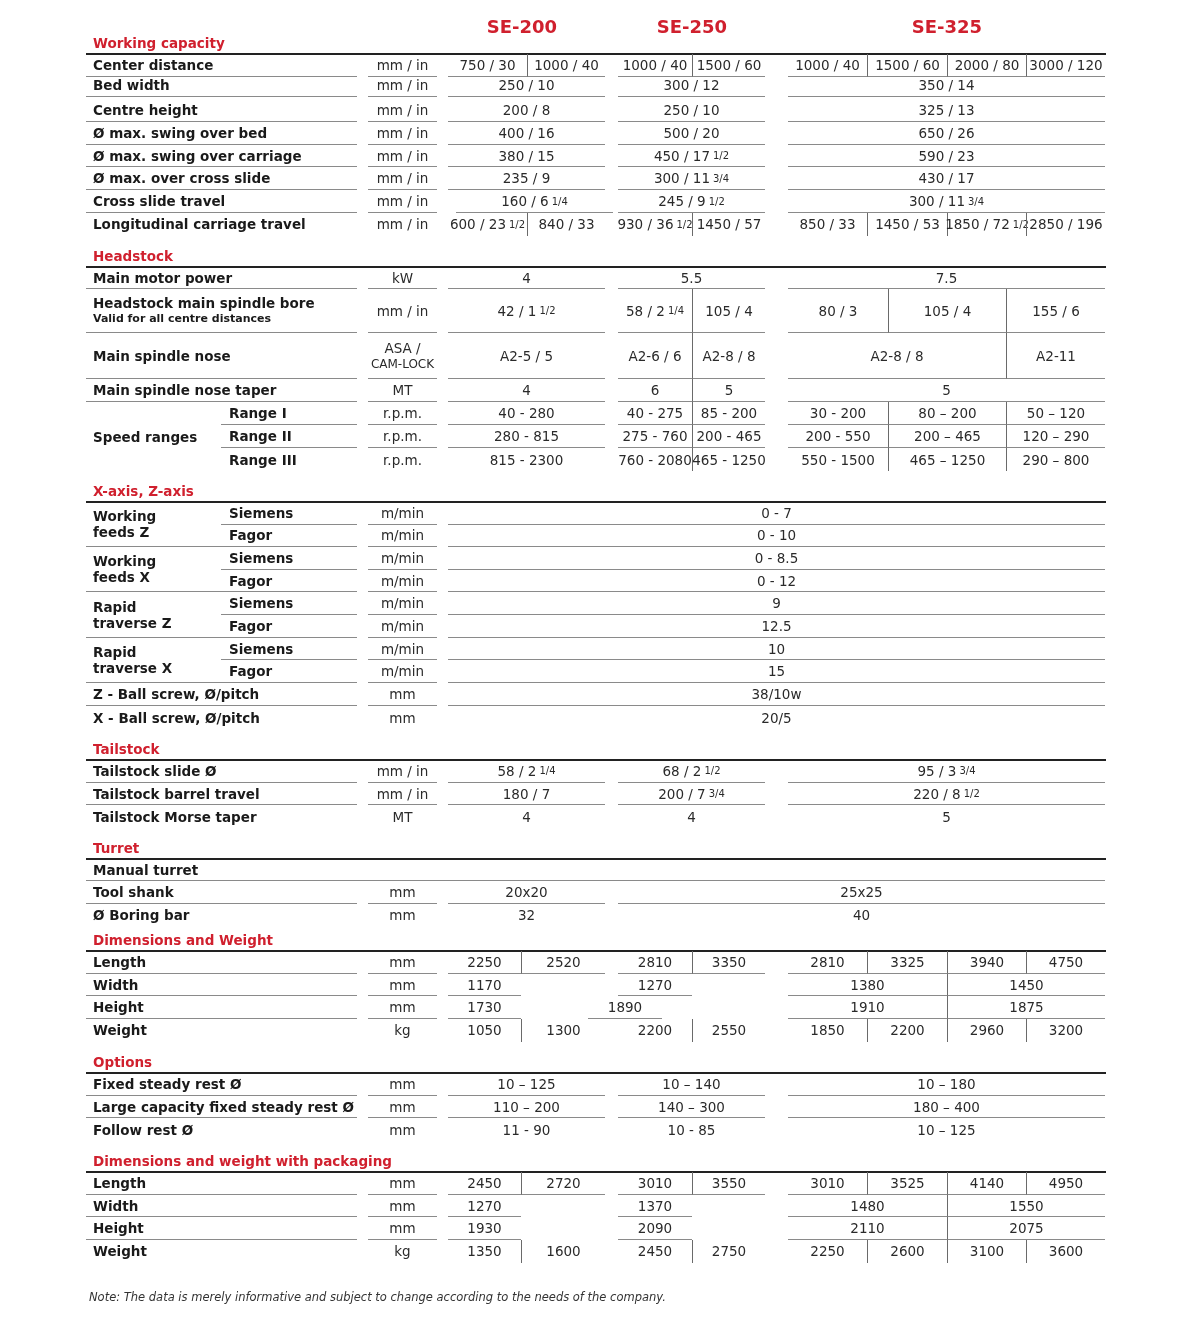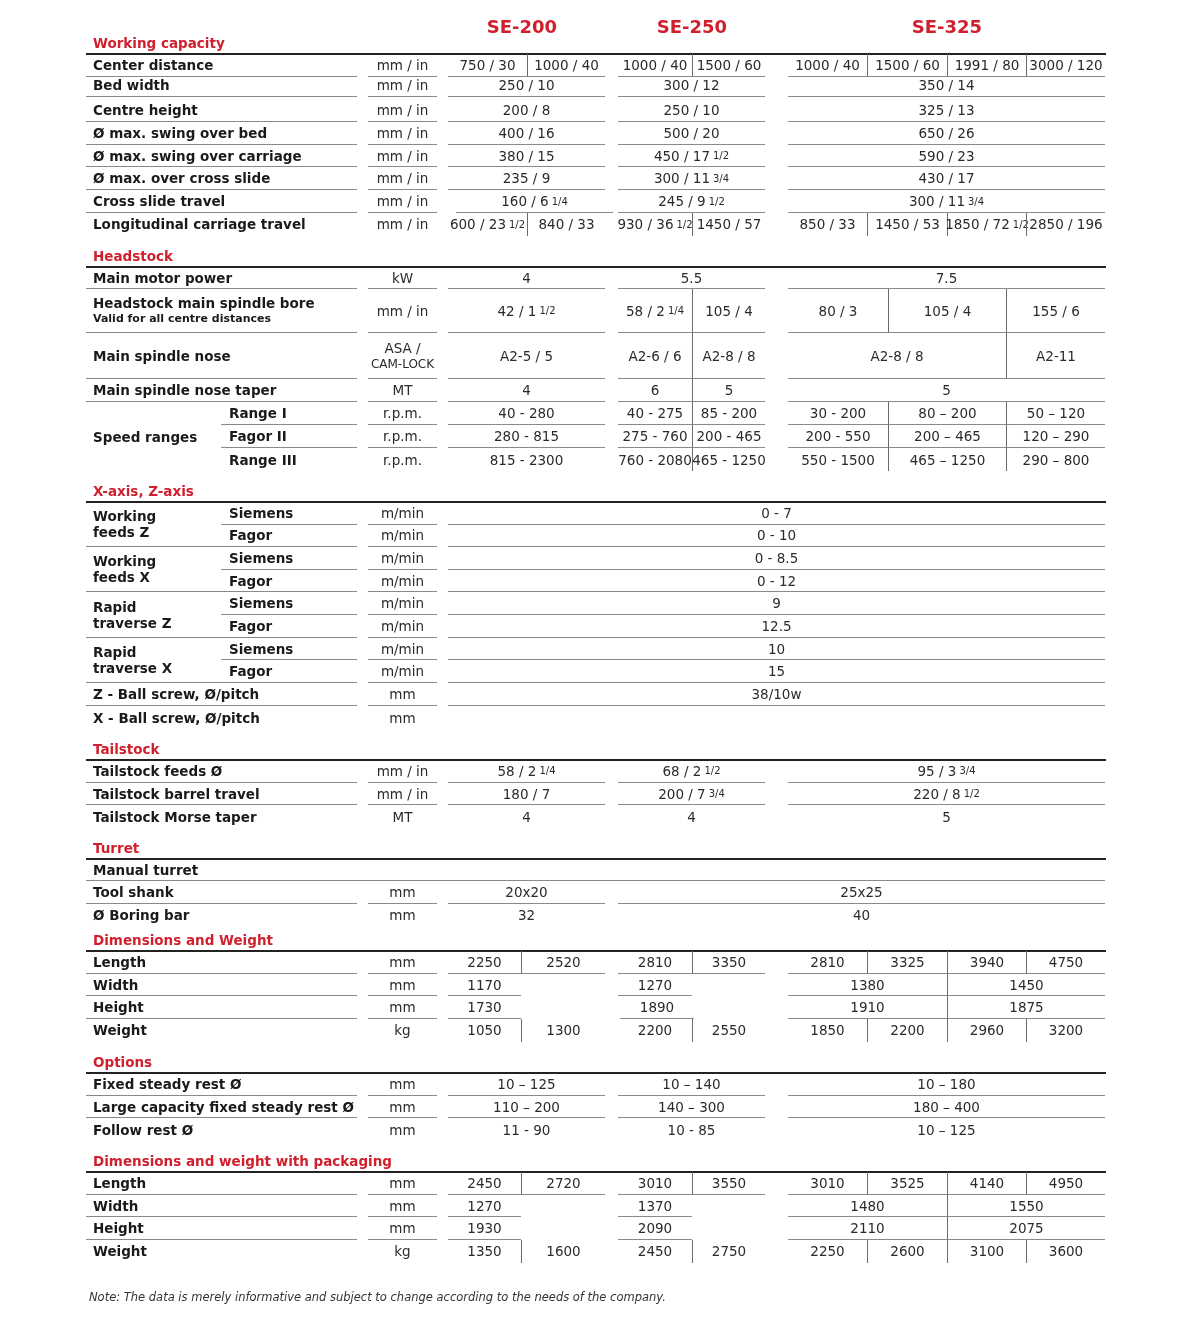--- a/index.html
+++ b/index.html
@@ -36,21 +36,21 @@
     <div class="sec-rule" style="top: 53px;"></div>
     <div class="row" style="top: 54px; height: 22.7px; border-radius: 8px;">
       <div class="cell lbl bline" style="left: 86px; width: 271px;">Center distance</div>
       <div class="cell unit bline" style="left: 368px; width: 69px;">mm / in</div>
       <div class="cell val bline" style="left: 448px; width: 79px;">750 / 30</div>
       <div class="cell val bline vsep" style="left: 527px; width: 78px;">1000 / 40</div>
       <div class="cell val bline" style="left: 618px; width: 74px;">1000 / 40</div>
       <div class="cell val bline vsep" style="left: 692px; width: 73px;">1500 / 60</div>
       <div class="cell val bline" style="left: 788px; width: 79px;">1000 / 40</div>
       <div class="cell val bline vsep" style="left: 867px; width: 80px;">1500 / 60</div>
-      <div class="cell val bline vsep" style="left: 947px; width: 79px;">1991 / 80</div>
+      <div class="cell val bline vsep" style="left: 947px; width: 79px;">2000 / 80</div>
       <div class="cell val bline vsep" style="left: 1026px; width: 79px;">3000 / 120</div>
     </div>
     <div class="row" style="top: 74px; height: 22.7px;">
       <div class="cell lbl bline" style="left: 86px; width: 271px;">Bed width</div>
       <div class="cell unit bline" style="left: 368px; width: 69px;">mm / in</div>
       <div class="cell val bline" style="left: 448px; width: 157px;">250 / 10</div>
       <div class="cell val bline" style="left: 618px; width: 147px;">300 / 12</div>
       <div class="cell val bline" style="left: 788px; width: 317px;">350 / 14</div>
     </div>
     <div class="row" style="top: 99.4px; height: 22.7px;">
@@ -149,21 +149,21 @@
       <div class="cell sub bline" style="left: 221px; width: 136px;">Range I</div>
       <div class="cell unit bline" style="left: 368px; width: 69px;">r.p.m.</div>
       <div class="cell val bline" style="left: 448px; width: 157px;">40 - 280</div>
       <div class="cell val bline" style="left: 618px; width: 74px;">40 - 275</div>
       <div class="cell val bline vsep" style="left: 692px; width: 73px;">85 - 200</div>
       <div class="cell val bline" style="left: 788px; width: 100px;">30 - 200</div>
       <div class="cell val bline vsep" style="left: 888px; width: 118px;">80 – 200</div>
       <div class="cell val bline vsep" style="left: 1006px; width: 99px;">50 – 120</div>
     </div>
     <div class="row" style="top: 425px; height: 23px;">
-      <div class="cell sub bline" style="left: 221px; width: 136px;">Fagor II</div>
+      <div class="cell sub bline" style="left: 221px; width: 136px;">Range II</div>
       <div class="cell unit bline" style="left: 368px; width: 69px;">r.p.m.</div>
       <div class="cell val bline" style="left: 448px; width: 157px;">280 - 815</div>
       <div class="cell val bline" style="left: 618px; width: 74px;">275 - 760</div>
       <div class="cell val bline vsep" style="left: 692px; width: 73px;">200 - 465</div>
       <div class="cell val bline" style="left: 788px; width: 100px;">200 - 550</div>
       <div class="cell val bline vsep" style="left: 888px; width: 118px;">200 – 465</div>
       <div class="cell val bline vsep" style="left: 1006px; width: 99px;">120 – 290</div>
     </div>
     <div class="row" style="top: 448px; height: 23px;">
       <div class="cell sub" style="left: 221px; width: 136px;">Range III</div>
@@ -242,25 +242,26 @@
       <div class="cell val bline" style="left: 448px; width: 657px;">15</div>
     </div>
     <div class="row" style="top: 683.2px; height: 23px;">
       <div class="cell lbl bline" style="left: 86px; width: 271px;">Z - Ball screw, Ø/pitch</div>
       <div class="cell unit bline" style="left: 368px; width: 69px;">mm</div>
       <div class="cell val bline" style="left: 448px; width: 657px;">38/10w</div>
     </div>
     <div class="row" style="top: 706.2px; height: 23px;">
       <div class="cell lbl" style="left: 86px; width: 271px;">X - Ball screw, Ø/pitch</div>
       <div class="cell unit" style="left: 368px; width: 69px;">mm</div>
+      <div class="cell val" style="left: 448px; width: 657px;">20/5</div>
     </div>
     <div class="sec-title" style="top: 741px;">Tailstock</div>
     <div class="sec-rule" style="top: 759px;"></div>
     <div class="row" style="top: 760px; height: 22.7px;">
-      <div class="cell lbl bline" style="left: 86px; width: 271px;">Tailstock feeds Ø</div>
+      <div class="cell lbl bline" style="left: 86px; width: 271px;">Tailstock slide Ø</div>
       <div class="cell unit bline" style="left: 368px; width: 69px;">mm / in</div>
       <div class="cell val bline" style="left: 448px; width: 157px;">58 / 2<span class="frac">1/4</span></div>
       <div class="cell val bline" style="left: 618px; width: 147px;">68 / 2<span class="frac">1/2</span></div>
       <div class="cell val bline" style="left: 788px; width: 317px;">95 / 3<span class="frac">3/4</span></div>
     </div>
     <div class="row" style="top: 782.7px; height: 22.7px;">
       <div class="cell lbl bline" style="left: 86px; width: 271px;">Tailstock barrel travel</div>
       <div class="cell unit bline" style="left: 368px; width: 69px;">mm / in</div>
       <div class="cell val bline" style="left: 448px; width: 157px;">180 / 7</div>
       <div class="cell val bline" style="left: 618px; width: 147px;">200 / 7<span class="frac">3/4</span></div>
@@ -309,21 +310,21 @@
       <div class="cell unit bline" style="left: 368px; width: 69px;">mm</div>
       <div class="cell val bline" style="left: 448px; width: 73px;">1170</div>
       <div class="cell val bline" style="left: 618px; width: 74px;">1270</div>
       <div class="cell val bline" style="left: 788px; width: 159px;">1380</div>
       <div class="cell val bline vsep" style="left: 947px; width: 158px;">1450</div>
     </div>
     <div class="row" style="top: 996.4px; height: 22.7px;">
       <div class="cell lbl bline" style="left: 86px; width: 271px;">Height</div>
       <div class="cell unit bline" style="left: 368px; width: 69px;">mm</div>
       <div class="cell val bline" style="left: 448px; width: 73px;">1730</div>
-      <div class="cell val bline" style="left: 620px; width: 74px;">1890</div>
+      <div class="cell val bline" style="left: 588px; width: 74px;">1890</div>
       <div class="cell val bline" style="left: 788px; width: 159px;">1910</div>
       <div class="cell val bline vsep" style="left: 947px; width: 158px;">1875</div>
     </div>
     <div class="row" style="top: 1019.1px; height: 22.7px;">
       <div class="cell lbl" style="left: 86px; width: 271px;">Weight</div>
       <div class="cell unit" style="left: 368px; width: 69px;">kg</div>
       <div class="cell val" style="left: 448px; width: 73px;">1050</div>
       <div class="cell val vsep" style="left: 521px; width: 84px;">1300</div>
       <div class="cell val" style="left: 618px; width: 74px;">2200</div>
       <div class="cell val vsep" style="left: 692px; width: 73px;">2550</div>

